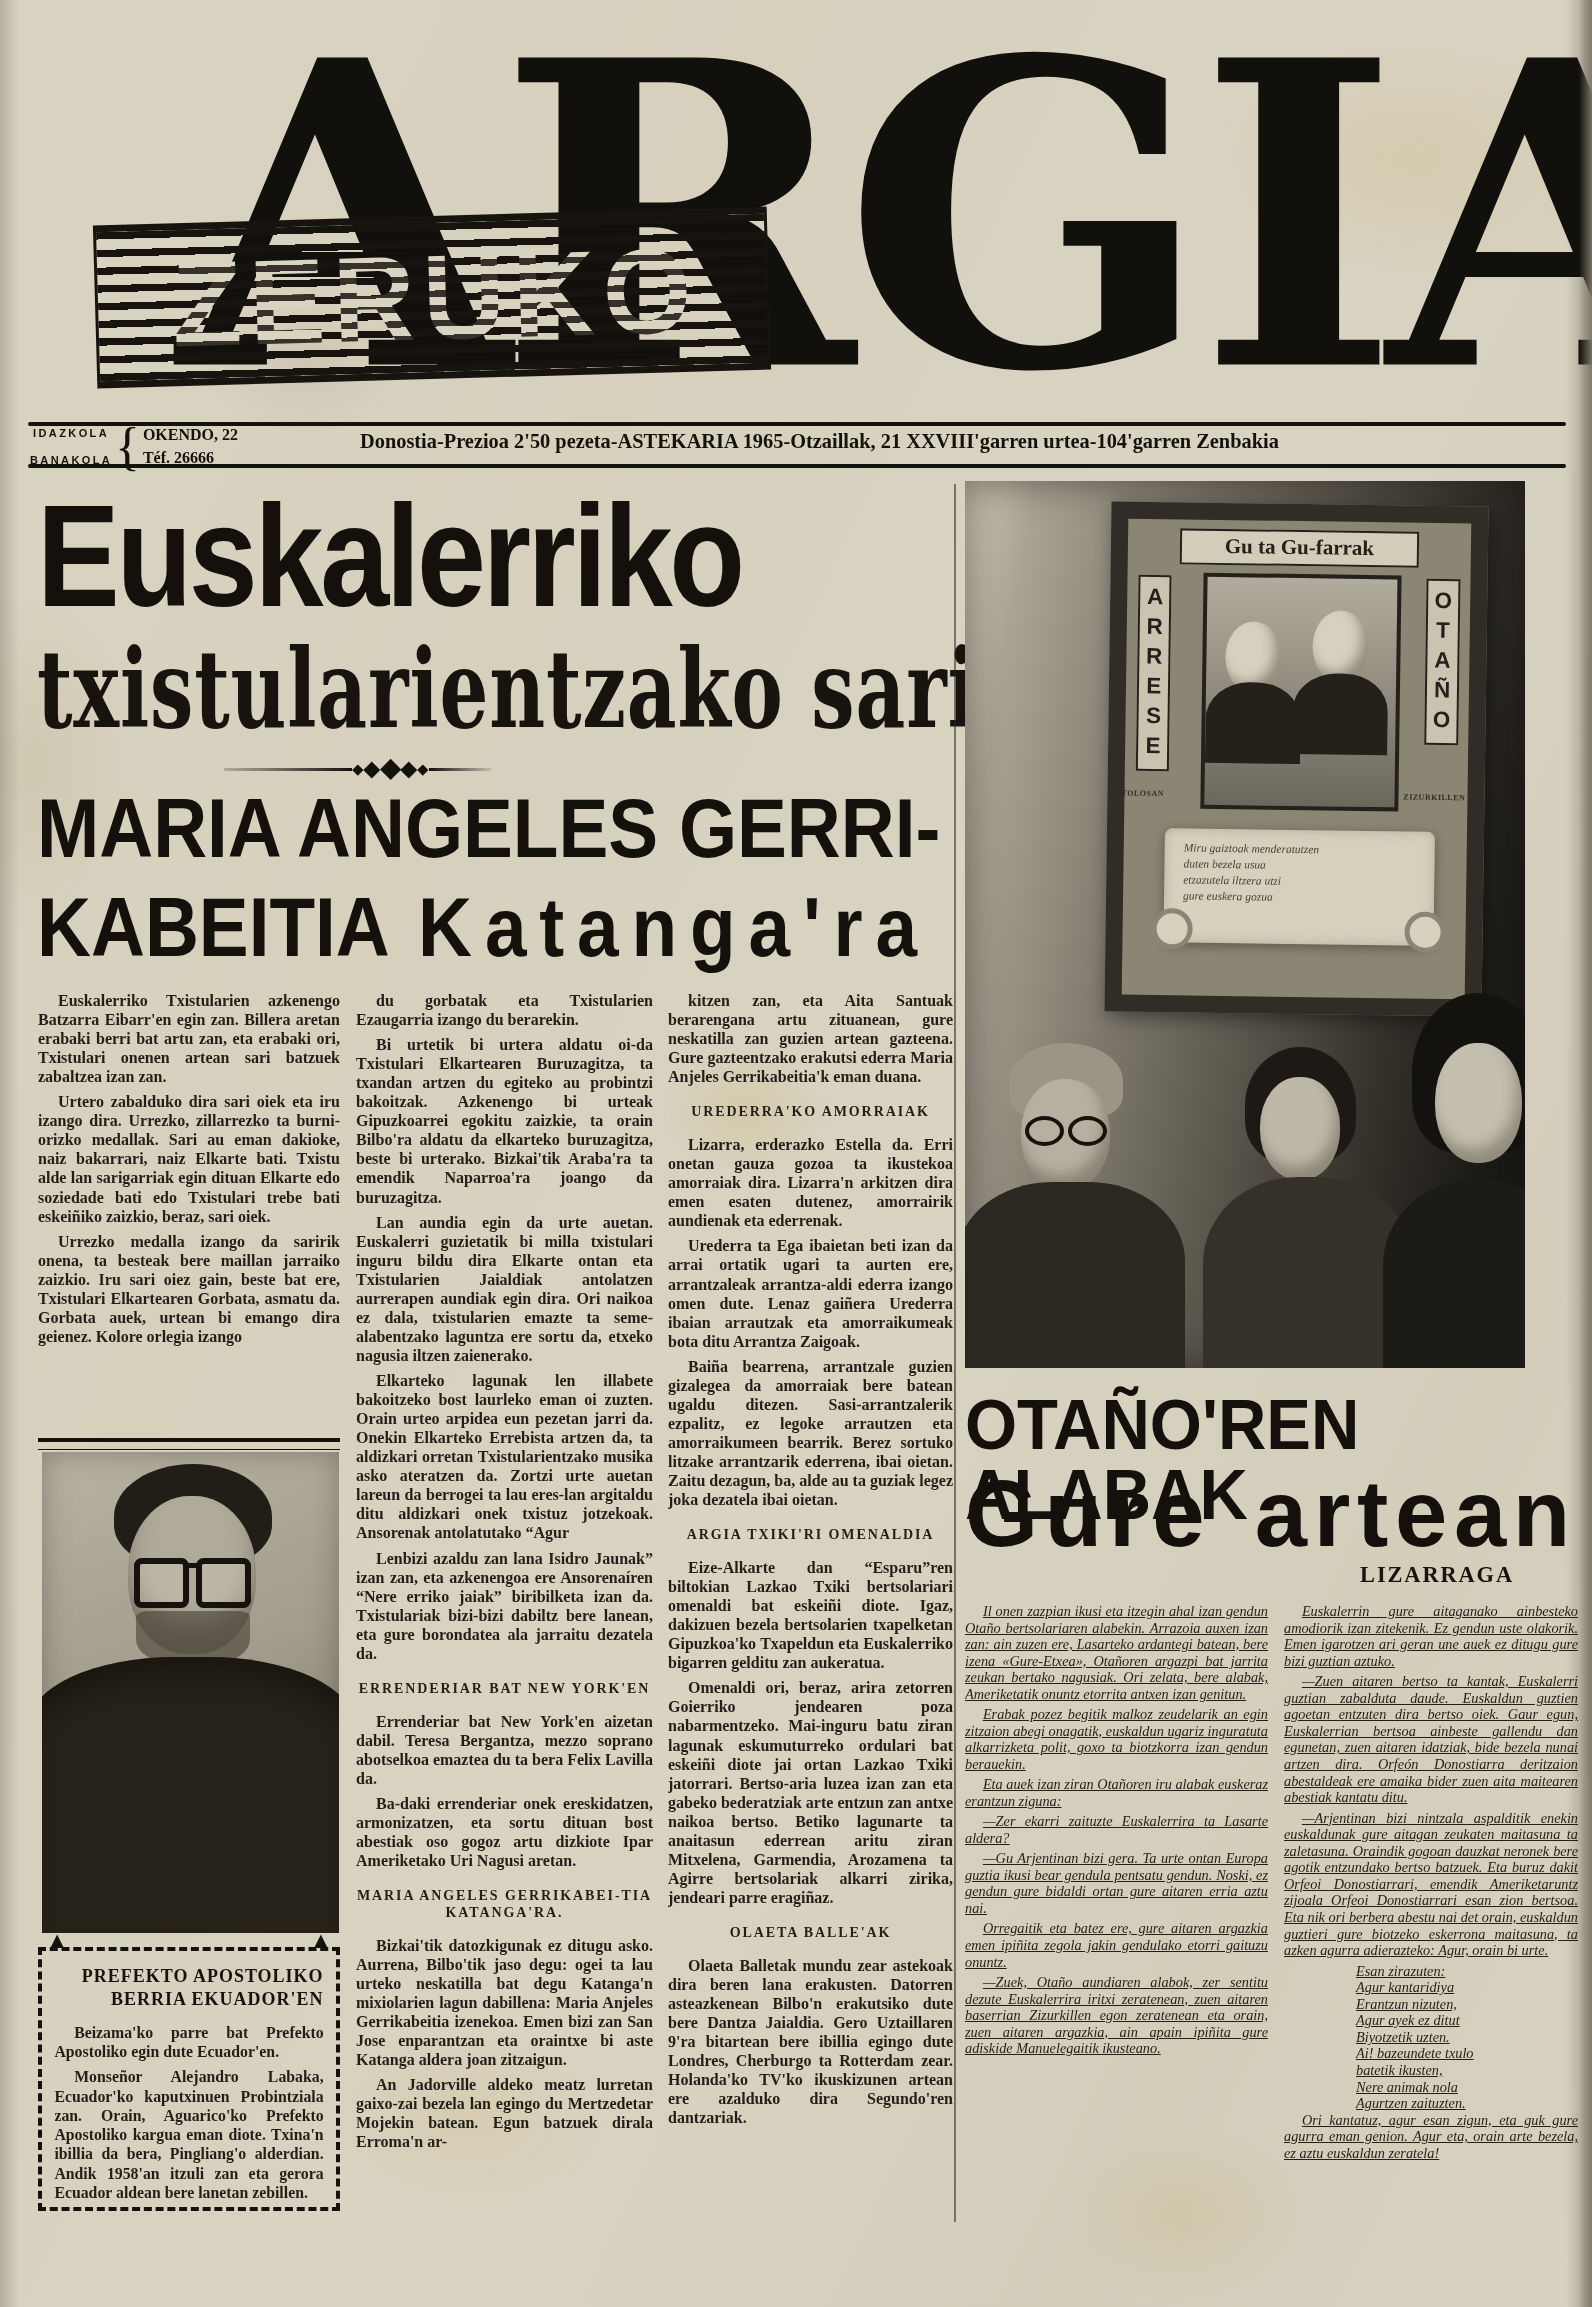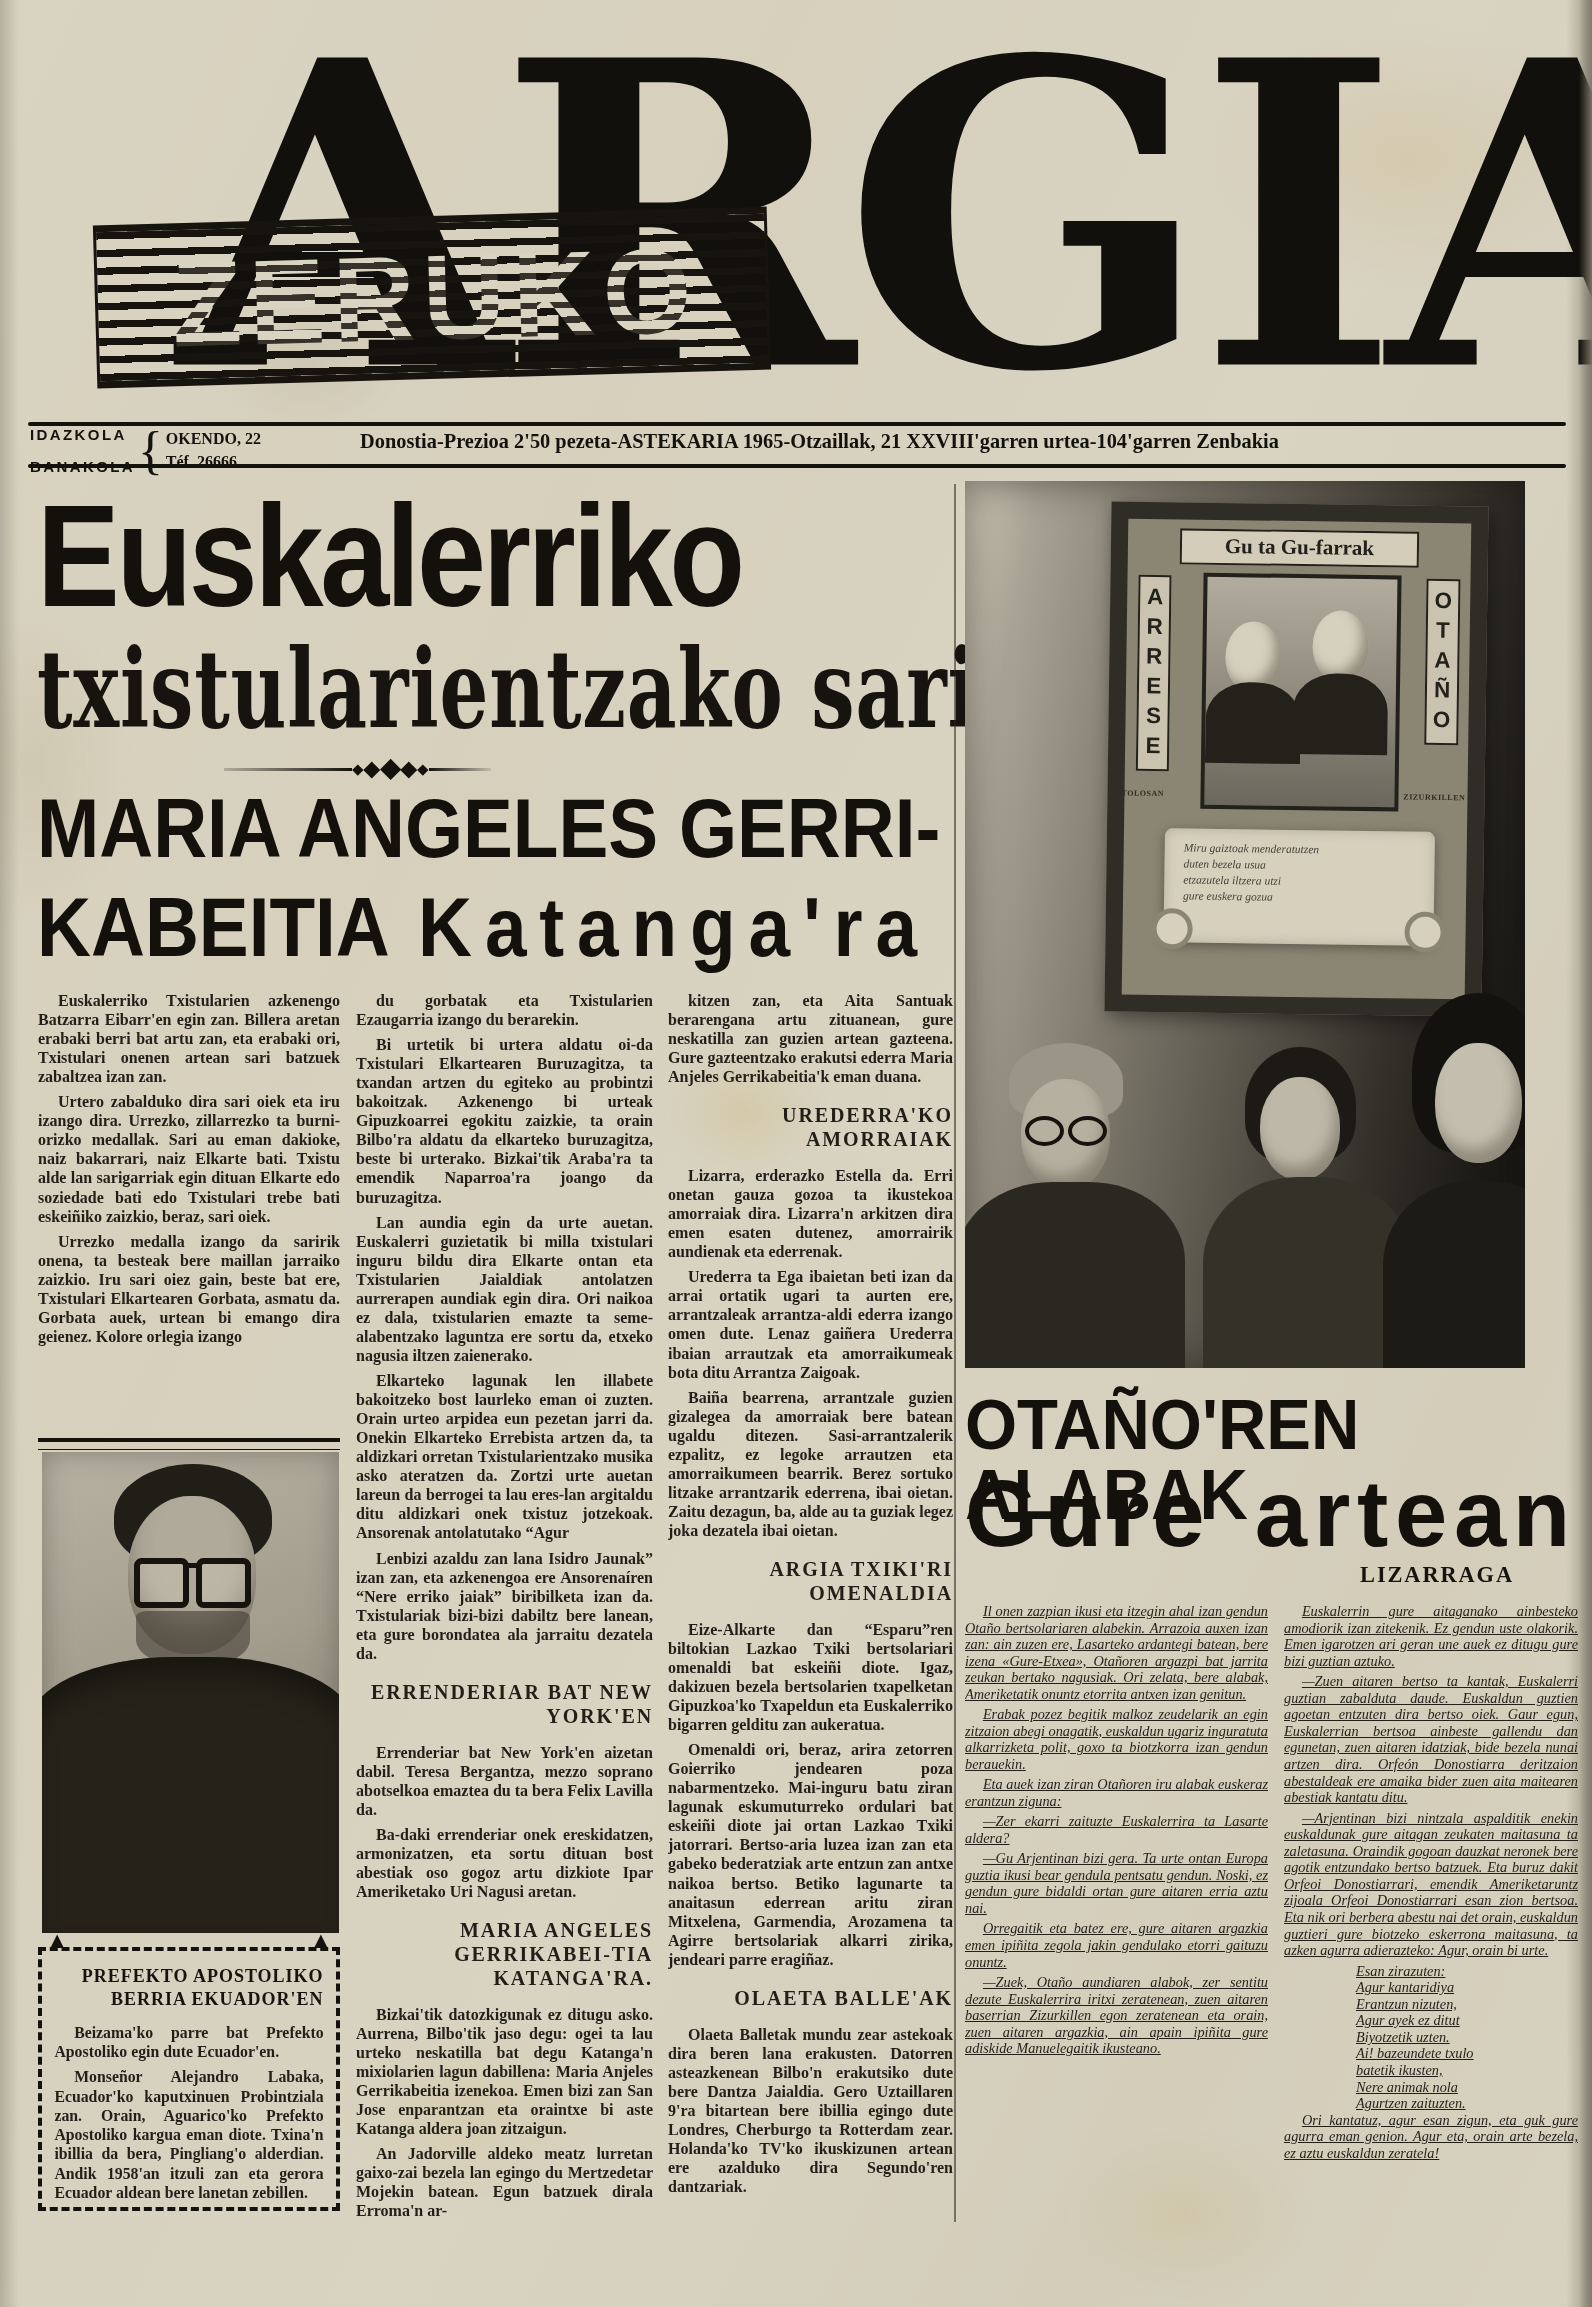--- a/index.html
+++ b/index.html
@@ -35,21 +35,21 @@
     font-family:"Liberation Sans",sans-serif;font-weight:900;font-size:114px;line-height:1;
     letter-spacing:7.6px;padding-left:6.7px;
     background:repeating-linear-gradient(180deg,#d9d3c1 0 8px,#36322a 8px 14px);
     -webkit-background-clip:text;background-clip:text;color:transparent;
     transform:scaleY(1.06);
   }
   
   .rule-h{left:28px;width:1538px;height:3.8px;background:#14120d;border-radius:1.9px;}
   #info-left{left:30px;top:426px;display:flex;align-items:center;gap:2.9px;}
   #info-left .labels{display:flex;flex-direction:column;gap:15px;font-family:"Liberation Sans",sans-serif;
-     font-weight:bold;font-size:15px;letter-spacing:2.4px;color:#14120d;}
+     font-weight:bold;font-size:11px;letter-spacing:2.4px;color:#14120d;align-items:center;}
   #info-brace{font-size:52px;font-weight:normal;line-height:.8;color:#14120d;}
   #info-left .vals{display:flex;flex-direction:column;gap:4.8px;font-weight:bold;font-size:16px;color:#14120d;}
   #info-right{left:360px;top:429px;width:1215px;font-weight:bold;font-size:21px;color:#14120d;
      font-family:"Liberation Serif",serif;white-space:nowrap;transform:scaleX(.97);transform-origin:left top;}
   
   #lead-h1{left:37px;top:483px;font-family:"Liberation Sans",sans-serif;font-weight:900;
      font-size:141px;line-height:1;letter-spacing:-3.8px;color:#14110c;
      transform:scaleX(.88) scaleY(1.03);transform-origin:left top;white-space:nowrap;}
   #lead-h2{left:37px;top:635px;font-family:"DejaVu Serif",serif;font-weight:bold;
      font-size:95px;line-height:1;color:#17140f;transform:scaleX(.81) scaleY(1.14);
@@ -60,21 +60,21 @@
   #ornament .dia{background:#14120d;transform:rotate(45deg);margin:0 2.4px;}
   .d1{width:7.6px;height:7.6px;} .d2{width:11.5px;height:11.5px;} .d3{width:15.3px;height:15.3px;}
   #lead-sub1{left:37px;top:787px;font-family:"Liberation Sans",sans-serif;font-weight:900;
      font-size:83px;line-height:1;color:#14110c;transform:scaleX(.9);transform-origin:left top;white-space:nowrap;}
   #lead-sub2{left:37px;top:886px;font-family:"Liberation Sans",sans-serif;font-weight:900;
      font-size:83px;line-height:1;color:#14110c;transform:scaleX(.9);transform-origin:left top;white-space:nowrap;}
   #lead-sub2 .spread{letter-spacing:14.3px;margin-left:31.5px;}
   
   .article-col{font-size:16px;line-height:1.19;font-weight:bold;text-align:justify;color:#221f19;overflow:hidden;}
   .blk-p{margin:0 0 6.2px;text-indent:1.25em;}
-  .blk-h{margin:18px 0 14.3px;text-align:right;font-size:20px;letter-spacing:1.9px;font-weight:bold;text-indent:0;}
+  .blk-h{margin:18px 0 14.3px;text-align:center;font-size:14px;letter-spacing:1.9px;font-weight:bold;text-indent:0;}
   .blk-v{margin:0 0 0 72px;text-indent:0;}
   .blk-s{margin:0;}
   #col1{left:38px;top:991px;width:302px;height:444px;}
   #col2{left:356px;top:991px;width:297px;height:1289px;}
   #col3{left:668px;top:991px;width:285px;height:1289px;}
   #dbl-rule{left:38px;top:1438px;width:302px;height:7.2px;border-top:4.3px solid #14120d;border-bottom:1.9px solid #14120d;}
   
   #priest{left:42px;top:1452px;width:297px;height:481px;overflow:hidden;
      background:linear-gradient(160deg,#b8b2a3 0%,#a39d8e 45%,#8a8577 75%,#7b766a 100%);
      box-shadow:inset 0 0 29px rgba(40,36,28,.35);}

